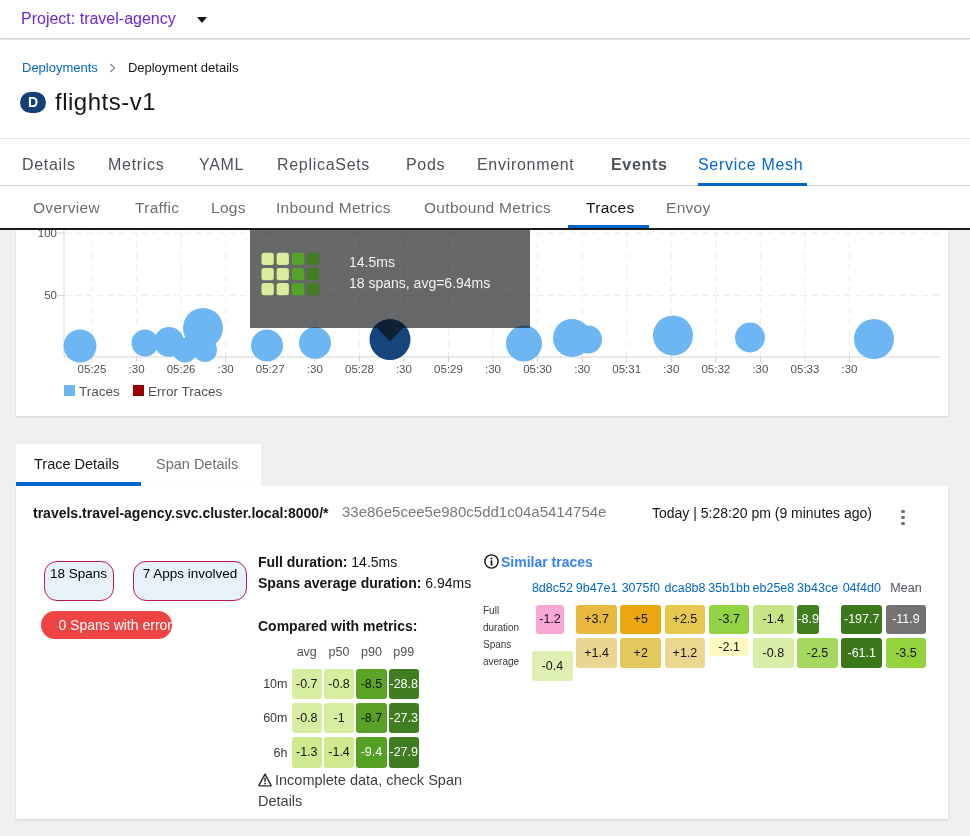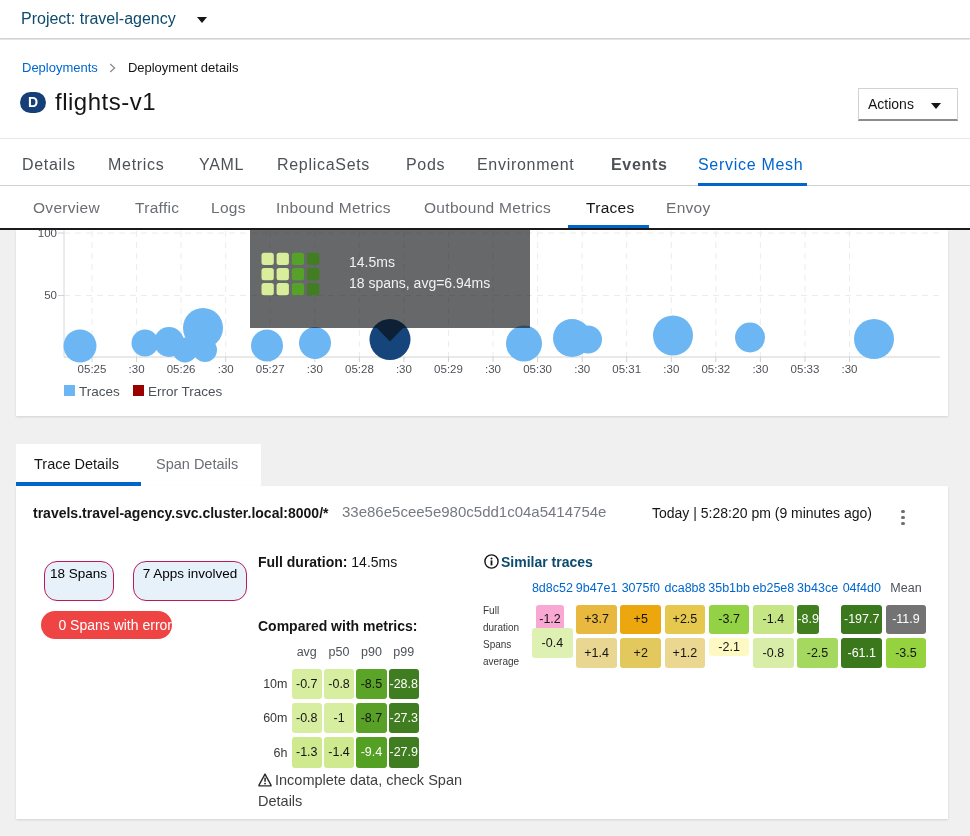--- a/index.html
+++ b/index.html
@@ -3,21 +3,21 @@
 <meta charset="utf-8">
 <style>
   * { margin:0; padding:0; box-sizing:border-box; }
   html,body { width:970px; height:836px; }
   body { font-family:"Liberation Sans", sans-serif; background:#f0f0f0; position:relative; overflow:hidden; }
   .abs { position:absolute; }
   #page { position:absolute; top:0; left:0; width:970px; height:836px; }
 
   
   #topbar { left:0; top:0; width:970px; height:39px; background:#fff; border-bottom:1px solid #d2d2d2; box-shadow:0 2px 3px rgba(0,0,0,0.06); }
-  #projtxt { left:21px; top:10px; font-size:16px; color:#0c4a6e; }
+  #projtxt { left:21px; top:10px; font-size:16px; color:#6d28d9; }
   .caret { width:0; height:0; border-left:5.5px solid transparent; border-right:5.5px solid transparent; border-top:6px solid #151515; }
 
   
   #headsec { left:0; top:40px; width:970px; height:99px; background:#fff; border-bottom:1px solid #e7e7e7; }
   #crumb { left:22px; top:60px; font-size:13px; height:15px; line-height:15px; display:flex; align-items:center; }
   #crumb a { color:#0066cc; text-decoration:none; }
   #crumb .cur { color:#151515; }
   #dbadge { left:20px; top:92px; width:26px; height:21px; background:#163f77; border-radius:11px; color:#fff; font-weight:bold; font-size:14px; text-align:center; line-height:21px; }
   #title { left:55px; top:88px; font-size:24px; letter-spacing:0.5px; color:#151515; }
   #actions { left:858px; top:88px; width:100px; height:33px; background:#fff; border:1px solid #d2d2d2; border-bottom:2px solid #8a8d90; }
@@ -63,21 +63,21 @@
   .ftxt { font-size:14px; color:#151515; }
   #fd { left:242px; top:68px; }
   #sad { left:242px; top:88.5px; }
   #cwm { left:242px; top:131.5px; font-weight:bold; }
 
   .mh { top:158.5px; width:30.5px; text-align:center; font-size:12.5px; color:#4d5258; }
   .mrl { width:30px; text-align:right; font-size:12.5px; color:#37393b; }
   .cell { position:absolute; border-radius:3px; font-size:12.5px; display:flex; align-items:center; justify-content:center; color:#151515; }
   .cw { color:#fff; }
 
-  #simhead { left:485px; top:68px; font-size:14px; font-weight:bold; color:#0c4a6e; }
+  #simhead { left:485px; top:68px; font-size:14px; font-weight:bold; color:#3b82f6; }
   .sth { top:95px; width:44px; text-align:center; font-size:12.5px; color:#0066cc; }
   .strl { left:467px; font-size:10px; color:#37393b; }
 
   #warn1 { left:259px; top:286px; font-size:14.5px; color:#3f3f3f; }
   #warn2 { left:242px; top:307px; font-size:14.5px; color:#3f3f3f; }
 </style>
 </head>
 <body>
 <div id="page">
   <div class="abs" id="topbar"></div>
@@ -87,24 +87,20 @@
   <div class="abs" id="headsec"></div>
   <div class="abs" id="crumb">
       <a>Deployments</a>
       <svg class="sepsvg" width="9" height="10" viewBox="0 0 9 10" style="margin:0 11px 0 10px;">
         <path d="M2.2 1 L6.6 5 L2.2 9" fill="none" stroke="#8a8d90" stroke-width="1.3"></path>
       </svg>
       <span class="cur">Deployment details</span>
     </div>
   <div class="abs" id="dbadge">D</div>
   <div class="abs" id="title">flights-v1</div>
-  <div class="abs" id="actions">
-    <div class="abs txt">Actions</div>
-    <div class="abs caret" style="left:72px; top:14px;"></div>
-  </div>
 
   <div class="abs" id="maintabs">
     <div class="abs mtab" style="left:22px;">Details</div>
     <div class="abs mtab" style="left:108px;">Metrics</div>
     <div class="abs mtab" style="left:199px;">YAML</div>
     <div class="abs mtab" style="left:277px;">ReplicaSets</div>
     <div class="abs mtab" style="left:406px;">Pods</div>
     <div class="abs mtab" style="left:477px;">Environment</div>
     <div class="abs mtab" style="left:611px;font-weight:bold;">Events</div>
     <div class="abs mtab" id="mt-active" style="left:698px;">Service Mesh</div>
@@ -240,20 +236,21 @@
     <div class="abs" id="whentxt">Today | 5:28:20 pm (9 minutes ago)</div>
     <div class="abs kdot" style="top:23.5px;"></div>
     <div class="abs kdot" style="top:29.5px;"></div>
     <div class="abs kdot" style="top:35.5px;"></div>
 
     <div class="abs chipblue" id="chip1">18 Spans</div>
     <div class="abs chipblue" id="chip2">7 Apps involved</div>
     <div class="abs" id="chip3">0 Spans with error</div>
 
     <div class="abs ftxt" id="fd"><span class="b">Full duration:</span> 14.5ms</div>
+    <div class="abs ftxt" id="sad"><span class="b">Spans average duration:</span> 6.94ms</div>
     <div class="abs ftxt" id="cwm">Compared with metrics:</div>
 
     <div class="abs mh" style="left:275.5px;">avg</div>
     <div class="abs mh" style="left:307.8px;">p50</div>
     <div class="abs mh" style="left:340.2px;">p90</div>
     <div class="abs mh" style="left:372.5px;">p99</div>
     <div class="abs mrl" style="left:241.5px; top:191.0px;">10m</div>
     <div class="abs mrl" style="left:241.5px; top:225.3px;">60m</div>
     <div class="abs mrl" style="left:241.5px; top:259.6px;">6h</div>
     <div class="cell" style="left:275.5px; top:182.5px; width:30.5px; height:30.5px; background:#d7eda0;">-0.7</div>
@@ -288,21 +285,21 @@
     <div class="abs strl" style="top:169.5px;">average</div>
     <div class="cell" style="left:520px; top:118.5px; width:28px; height:29.5px; background:#f9a8d4;">-1.2</div>
     <div class="cell" style="left:560.2px; top:118.5px; width:40.7px; height:29.5px; background:#e9b83e;">+3.7</div>
     <div class="cell" style="left:604.4px; top:118.5px; width:40.7px; height:29.5px; background:#eda70e;">+5</div>
     <div class="cell" style="left:648.6px; top:118.5px; width:40.7px; height:29.5px; background:#e7c84e;">+2.5</div>
     <div class="cell" style="left:692.8px; top:118.5px; width:40.7px; height:29.5px; background:#92d244;">-3.7</div>
     <div class="cell" style="left:737.0px; top:118.5px; width:40.7px; height:29.5px; background:#c6e685;">-1.4</div>
     <div class="cell cw" style="left:781.2px; top:118.5px; width:22px; height:29.5px; background:#417e1d;">-8.9</div>
     <div class="cell cw" style="left:825.4px; top:118.5px; width:40.7px; height:29.5px; background:#3b771c;">-197.7</div>
     <div class="cell cw" style="left:869.6px; top:118.5px; width:40.7px; height:29.5px; background:#737373;">-11.9</div>
-    <div class="cell" style="left:516.0px; top:142px; width:40.7px; height:29.5px; background:#def1b3;">-0.4</div>
+    <div class="cell" style="left:516.0px; top:165px; width:40.7px; height:29.5px; background:#def1b3;">-0.4</div>
     <div class="cell" style="left:560.2px; top:152.3px; width:40.7px; height:29.5px; background:#e9d691;">+1.4</div>
     <div class="cell" style="left:604.4px; top:152.3px; width:40.7px; height:29.5px; background:#e3c85e;">+2</div>
     <div class="cell" style="left:648.6px; top:152.3px; width:40.7px; height:29.5px; background:#ebd78f;">+1.2</div>
     <div class="cell" style="left:692.8px; top:152.3px; width:40.7px; height:18px; background:#fef9c3;">-2.1</div>
     <div class="cell" style="left:737.0px; top:152.3px; width:40.7px; height:29.5px; background:#d7eda8;">-0.8</div>
     <div class="cell" style="left:781.2px; top:152.3px; width:40.7px; height:29.5px; background:#a5d85e;">-2.5</div>
     <div class="cell cw" style="left:825.4px; top:152.3px; width:40.7px; height:29.5px; background:#3b781b;">-61.1</div>
     <div class="cell" style="left:869.6px; top:152.3px; width:40.7px; height:29.5px; background:#94d23e;">-3.5</div>
 
     <div class="abs" id="simhead">Similar traces</div>

